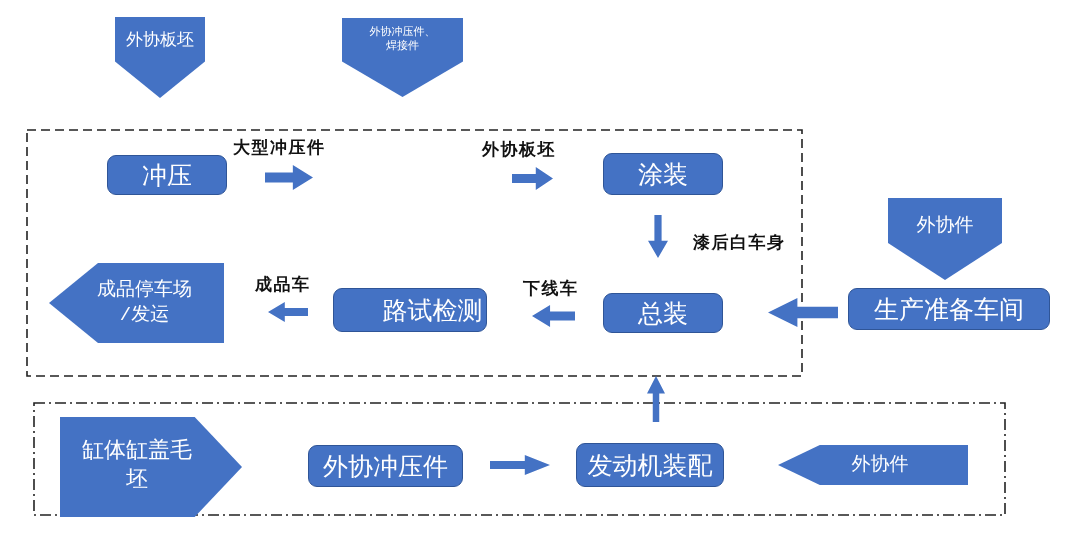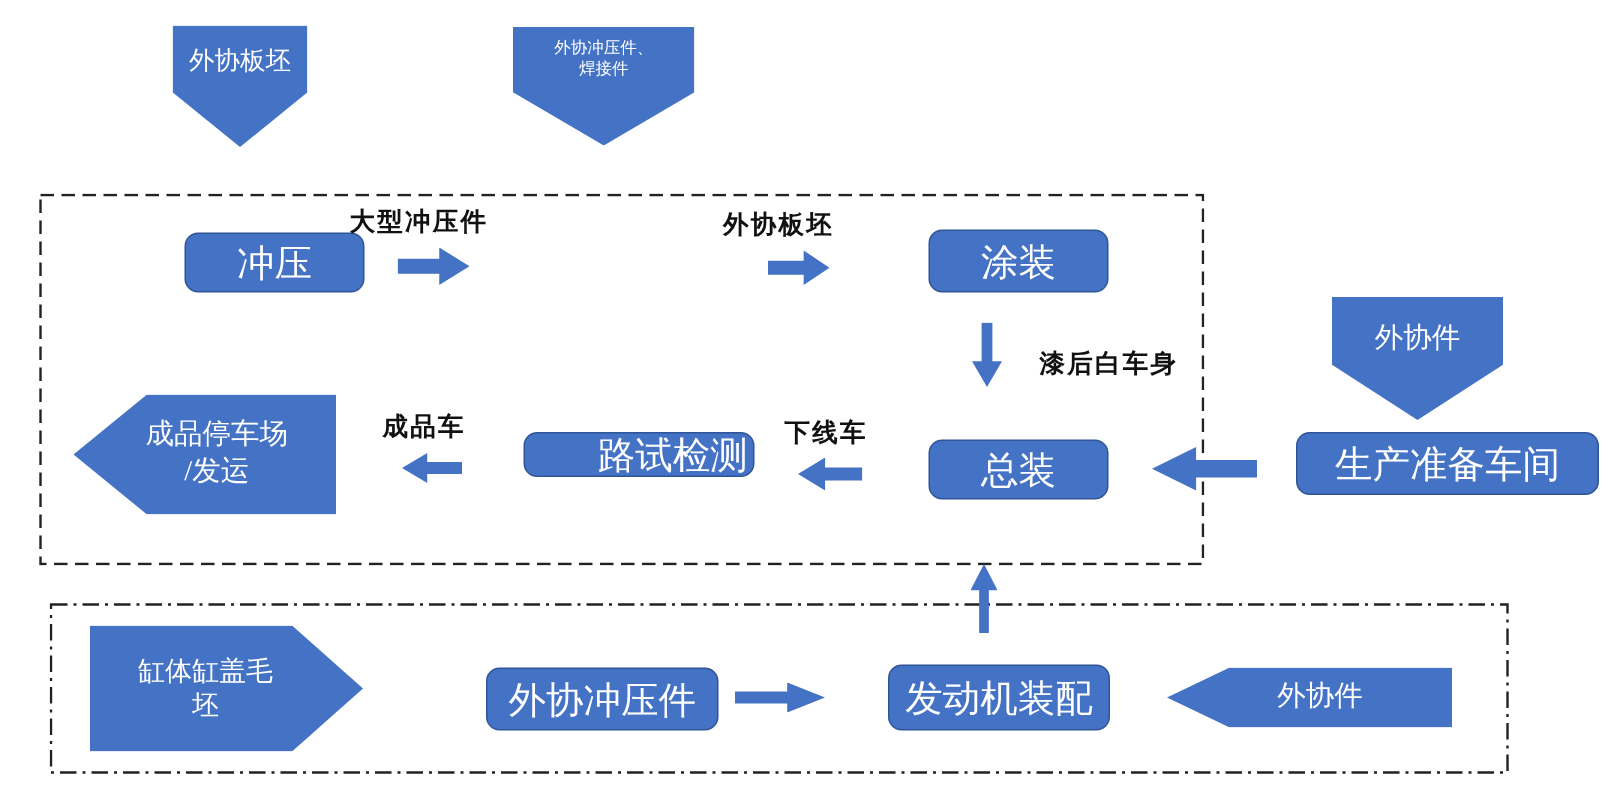--- a/index.html
+++ b/index.html
@@ -1,26 +1,25 @@
 <!DOCTYPE html>
 <html style="--fill: #4472C4; --edge: #2F5597; --ink: #111111;"><head>
 <meta charset="utf-8">
 <style>
   html,body { margin:0; padding:0; background:#ffffff; }
   :root { --fill:#4472C4; --edge:#2F5597; --ink:#111111; }
   .canvas {
     position:relative; width:1080px; height:541px; background:#ffffff;
-    font-family:Liberation Serif, serif; overflow:hidden;
+    font-family:Liberation Mono, monospace; overflow:hidden;
   }
   .box {
     position:absolute; background:var(--fill); border:1.5px solid var(--edge);
     border-radius:9px; color:#ffffff; display:flex; align-items:center;
     justify-content:center; font-size:25px; box-sizing:border-box;
     white-space:nowrap;
-    margin-left:16px;
   }
   .pent {
     position:absolute; background:var(--fill); color:#ffffff;
     display:flex; align-items:center; justify-content:center;
     text-align:center; white-space:pre-line; box-sizing:border-box;
     line-height:1.3;
   }
   .pent-down  { clip-path:polygon(0 0, 100% 0, 100% 55%, 50% 100%, 0 55%); align-items:flex-start; }
   .pent-left28 { clip-path:polygon(28% 0, 100% 0, 100% 100%, 28% 100%, 0 50%); }
   .pent-left22 { clip-path:polygon(22% 0, 100% 0, 100% 100%, 22% 100%, 0 50%); }
@@ -73,35 +72,35 @@
 
   <div class="lbl" style="left:693px; top:231px;">漆后白车身</div>
 
   <div class="pent pent-left28" style="left:49px; top:263px; width:175px; height:80px; font-size:19px; padding-left:16px;">成品停车场
 /发运</div>
 
   <div class="lbl" style="left:255px; top:273px;">成品车</div>
 
   <div class="arrow ar-left" style="left:268px; top:302px; width:40px; height:20px;"></div>
 
-  <div class="box" style="left:333px; top:288px; width:154px; height:30px;padding-left:45px;">路试检测</div>
+  <div class="box" style="left:333px; top:288px; width:154px; height:44px;padding-left:45px;">路试检测</div>
 
   <div class="lbl" style="left:523px; top:277px;">下线车</div>
 
   <div class="arrow ar-left" style="left:532px; top:305px; width:43px; height:22px;"></div>
 
   <div class="box" style="left:603px; top:293px; width:120px; height:40px;">总装</div>
 
   <div class="arrow ar-left" style="left:768px; top:298px; width:70px; height:29px;"></div>
 
   <div class="box" style="left:848px; top:288px; width:202px; height:42px;">生产准备车间</div>
 
   <div class="arrow ar-up" style="left:647px; top:376px; width:18px; height:46px;"></div>
 
-  <div class="pent pent-right" style="left:60px; top:417px; width:182px; height:84px; font-size:18px; padding-right:28px;">缸体缸盖毛
+  <div class="pent pent-right" style="left:60px; top:417px; width:182px; height:100px; font-size:22px; padding-right:28px;">缸体缸盖毛
 坯</div>
 
   <div class="box" style="left:308px; top:445px; width:155px; height:42px;">外协冲压件</div>
 
   <div class="arrow ar-right" style="left:490px; top:455px; width:60px; height:20px;"></div>
 
   <div class="box" style="left:576px; top:443px; width:148px; height:44px;">发动机装配</div>
 
   <div class="pent pent-left22" style="left:778px; top:445px; width:190px; height:40px; font-size:19px; padding-left:14px;">外协件</div>
 

